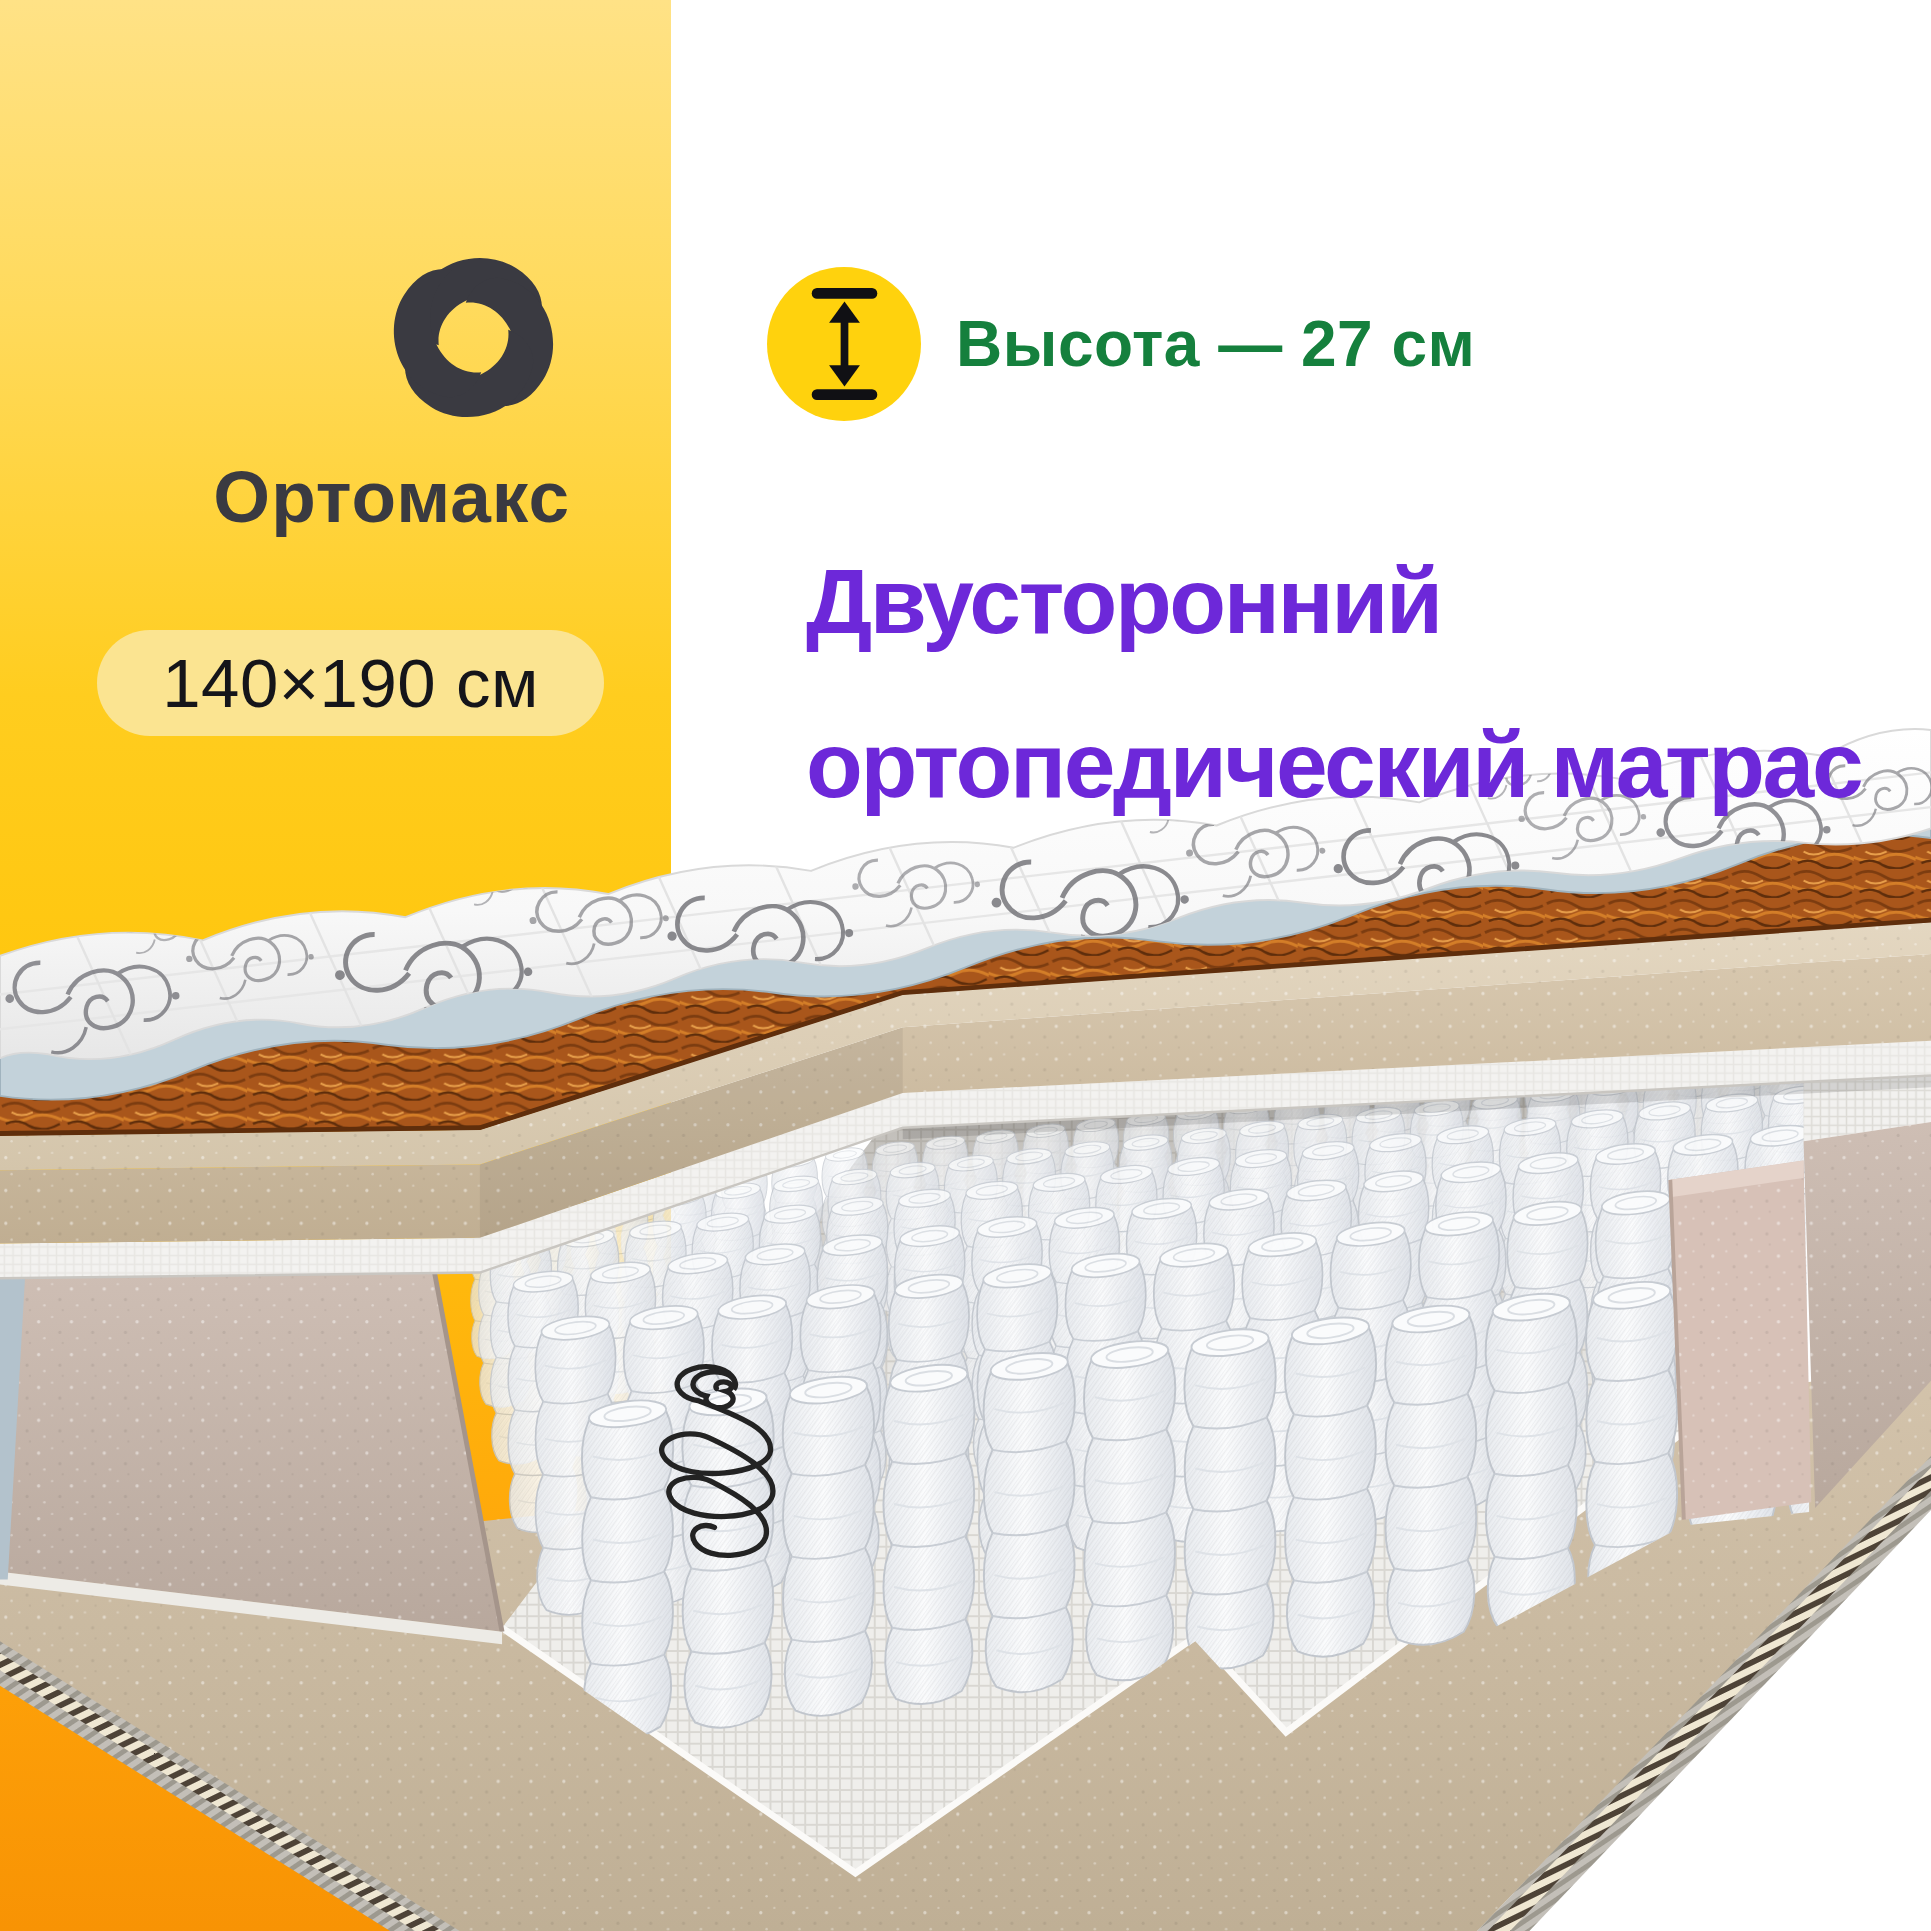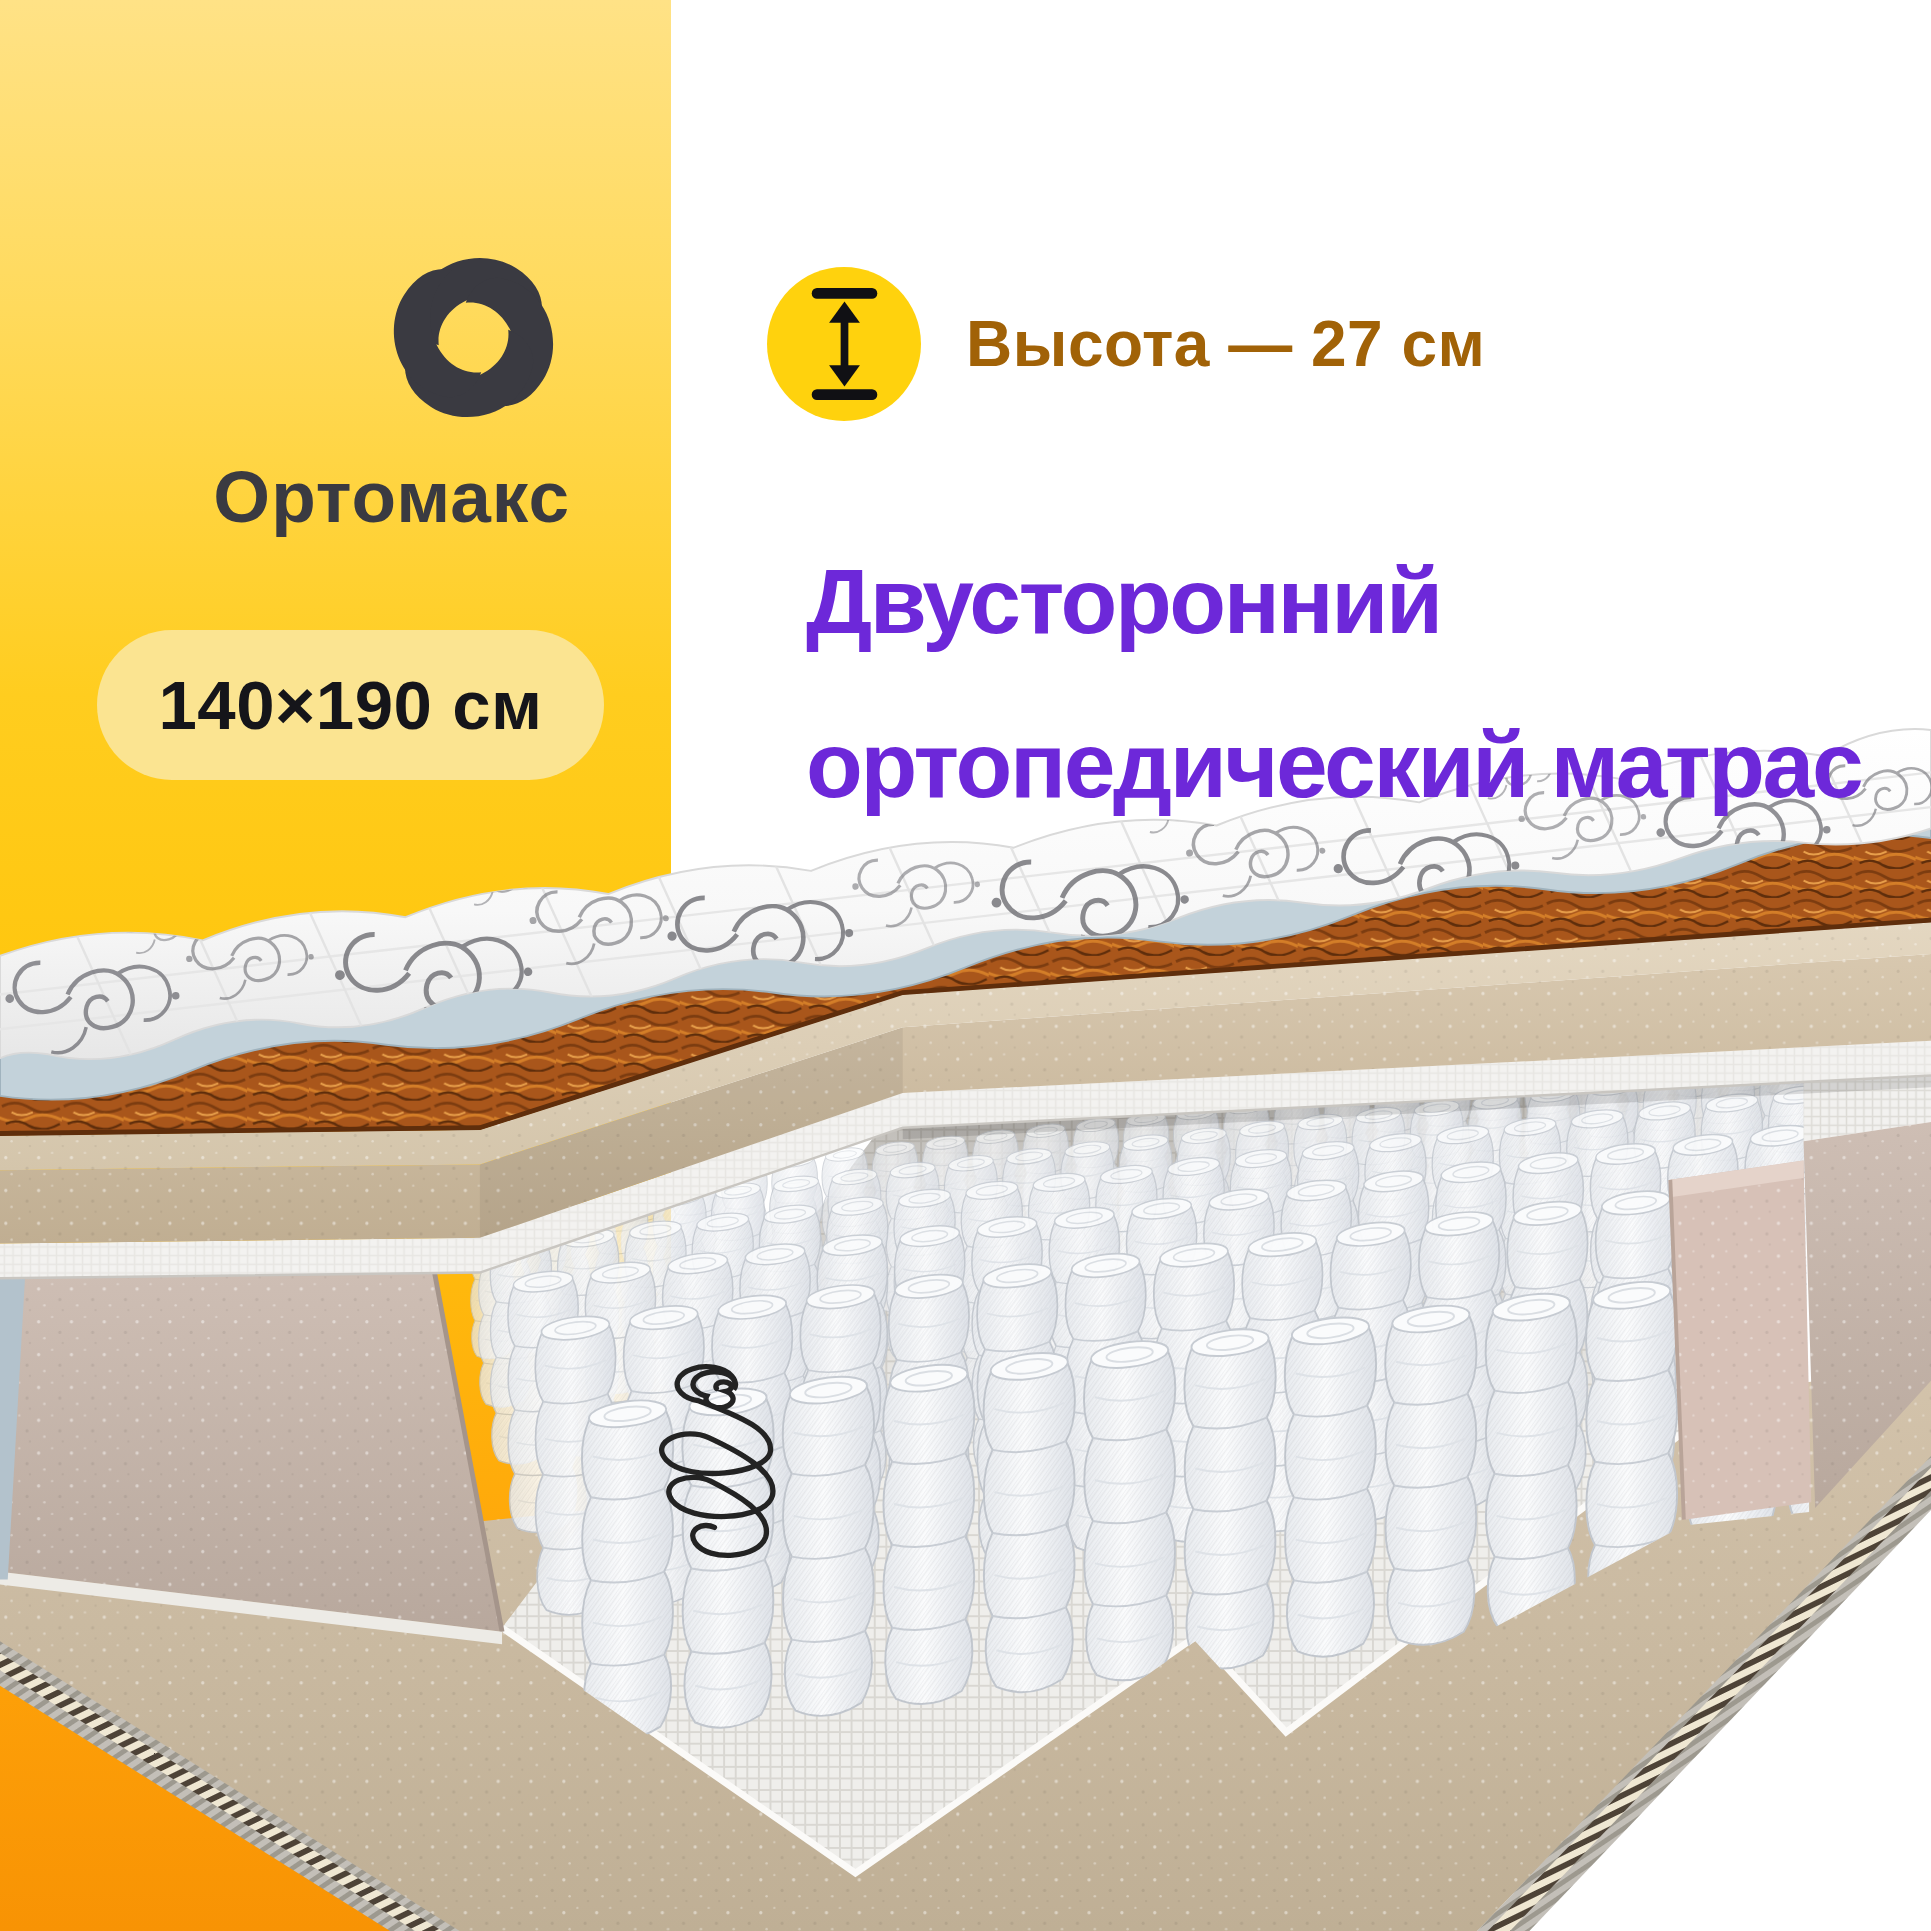--- a/index.html
+++ b/index.html
@@ -4,27 +4,27 @@
 <style>
   html,body{margin:0;padding:0;background:#FFFFFF;}
   .canvas{position:relative;width:1931px;height:1931px;overflow:hidden;background:#FFFFFF;
           font-family:"Liberation Sans","DejaVu Sans",sans-serif;}
   .accent-panel{position:absolute;left:0;top:0;width:671px;height:1931px;z-index:0;
     background:linear-gradient(180deg,#FFE286 0%,#FFDA5C 16%,#FFCD1F 36%,#FFC60D 52%,#FFB90D 66%,#FFA50A 82%,#F89304 100%);}
   .scene{position:absolute;left:0;top:0;width:1931px;height:1931px;z-index:1;}
   .logo{position:absolute;left:87px;top:241px;width:483px;z-index:2;text-align:right;}
   .logo svg{display:inline-block;}
   .logo-text{margin-top:17.4px;font-size:73px;font-weight:700;color:#3A3A41;letter-spacing:1px;}
-  .size-badge{position:absolute;left:97px;top:630px;width:507px;height:150px;border-radius:75px;
+  .size-badge{position:absolute;left:97px;top:630px;width:507px;height:106px;border-radius:75px;
     background:#FBE491;z-index:2;display:flex;align-items:center;justify-content:center;
-    font-size:69px;font-weight:700;color:#15151A;letter-spacing:0.5px;}
+    font-size:69px;font-weight:400;color:#15151A;letter-spacing:0.5px;}
   .height-row{position:absolute;left:767px;top:267px;z-index:2;display:flex;align-items:center;}
   .hcircle{width:154px;height:154px;border-radius:50%;background:#FFD20D;display:flex;
     align-items:center;justify-content:center;}
-  .hlabel{margin-left:45px;font-size:64px;font-weight:700;color:#a16207;letter-spacing:0.5px;white-space:nowrap;}
+  .hlabel{margin-left:35px;font-size:64px;font-weight:700;color:#15803d;letter-spacing:0.5px;white-space:nowrap;}
   .title{position:absolute;left:801px;top:514px;margin:5px;z-index:2;font-size:93px;font-weight:700;
     color:#6d28d9;letter-spacing:-2.4px;line-height:164px;white-space:nowrap;}
 </style>
 </head>
 <body>
 
 <div class="canvas">
 
   <div class="accent-panel"></div>
 

